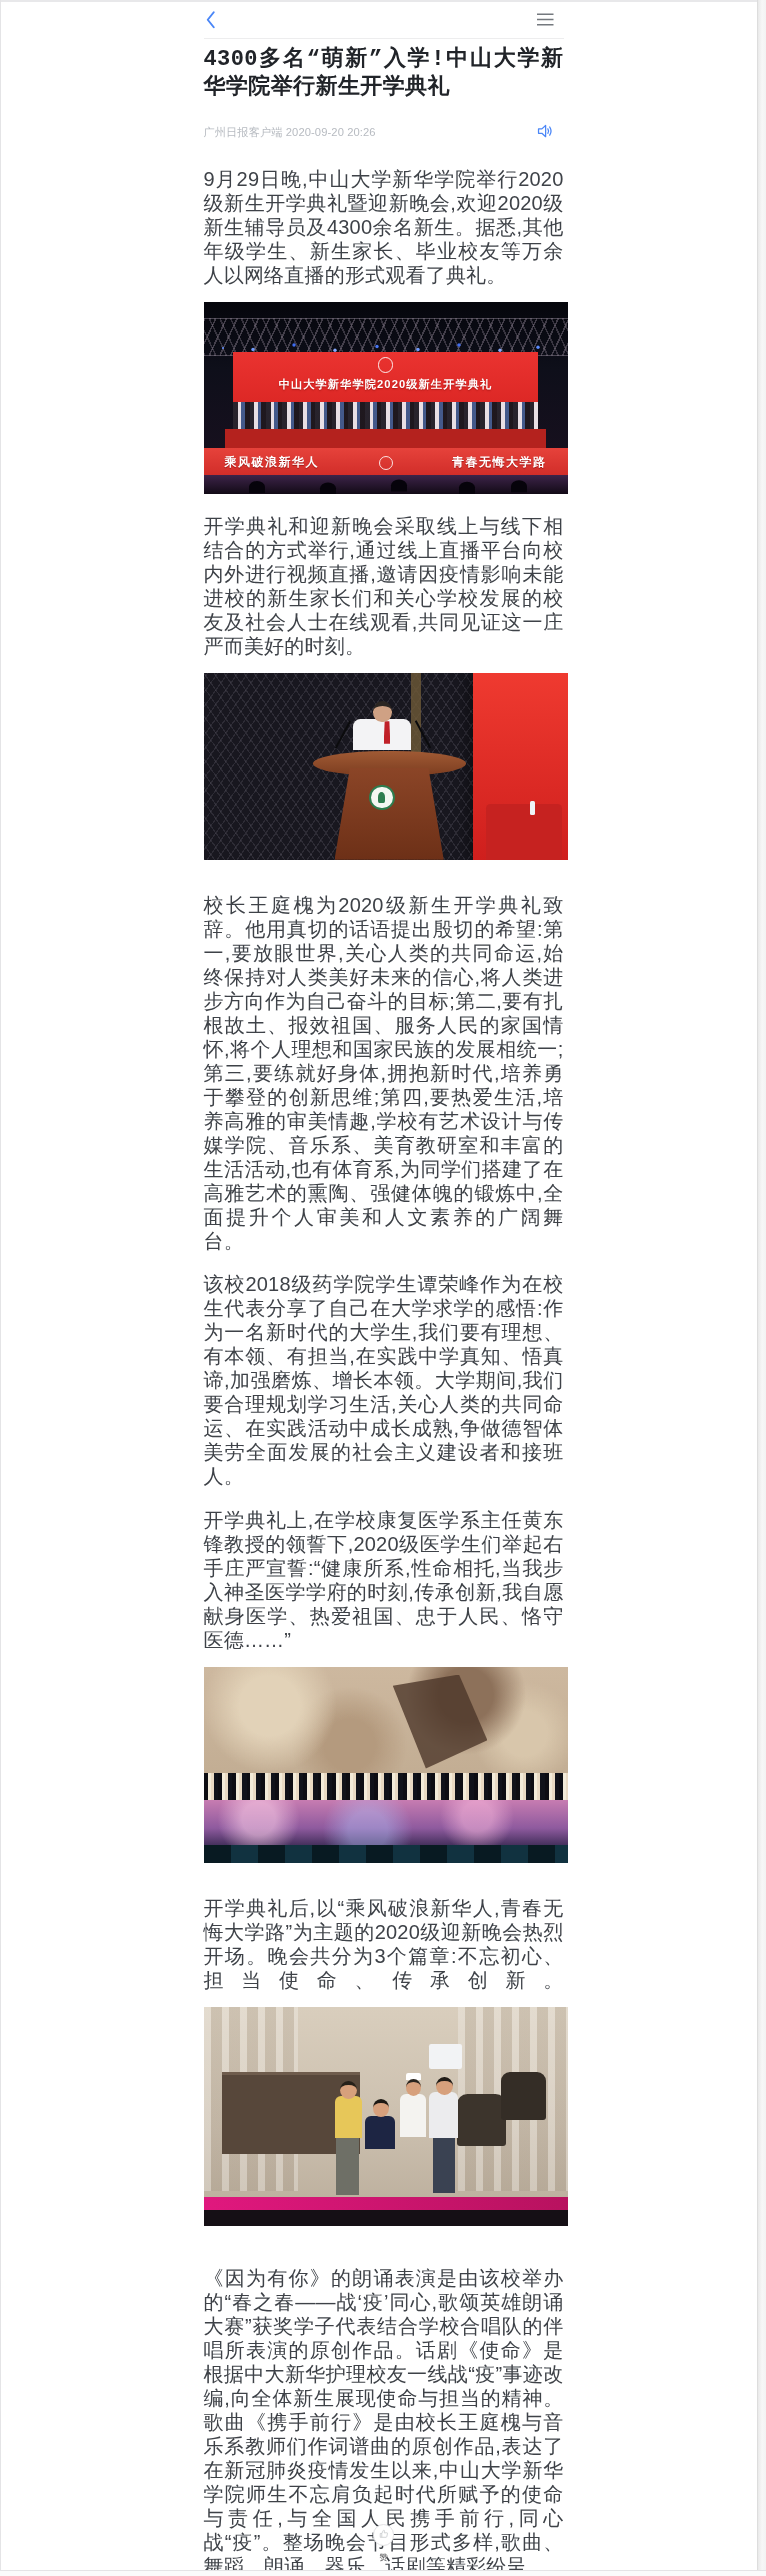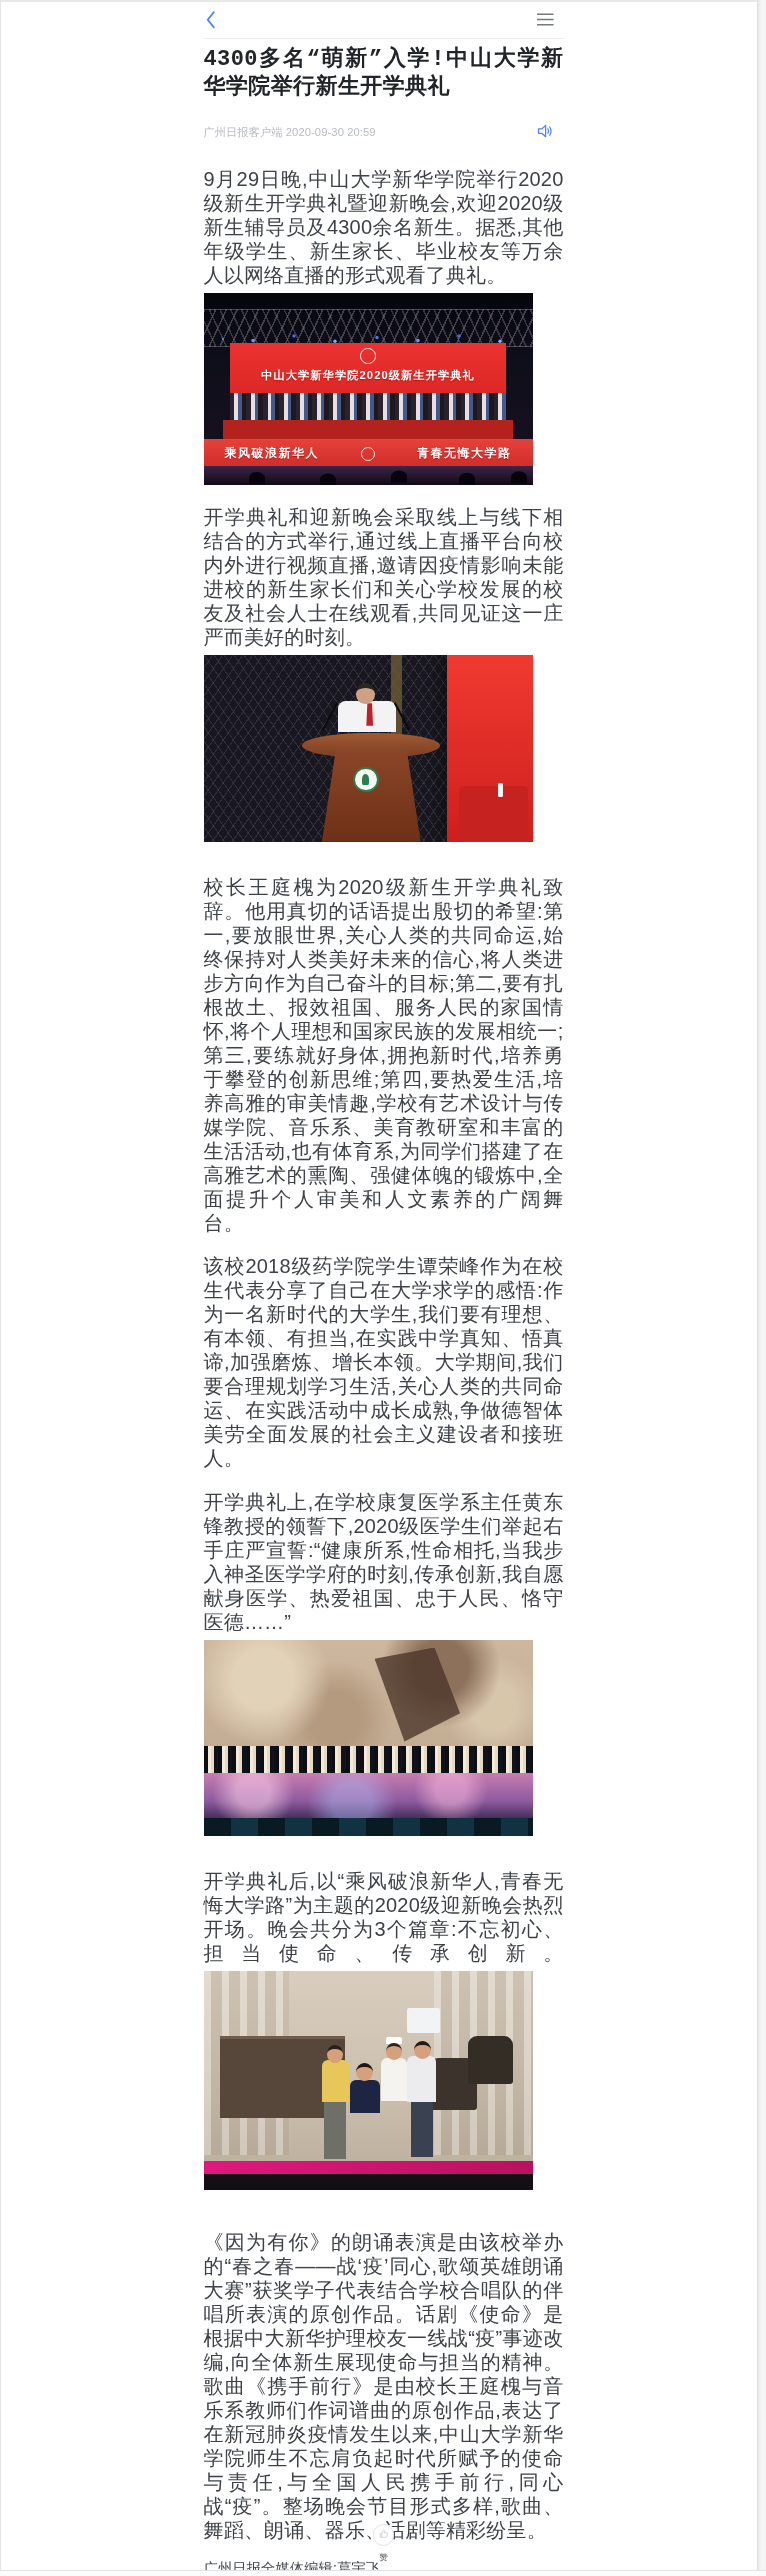--- a/index.html
+++ b/index.html
@@ -24,21 +24,21 @@
   
   .column p.body{margin:19.5px 0 0 0;font-size:20px;line-height:24px;color:#3e4248;
                  text-align:justify;letter-spacing:0.2px;}
   p.mt-xl{margin-top:40px !important;}
   p.mt-lg{margin-top:33px !important;}
   p.mt-first{margin-top:27px !important;}
   p.spread-last{text-align-last:justify;}
   p.credit{margin:19.5px 0 0 0;font-size:14.2px;line-height:24px;color:#3e4248;letter-spacing:0.2px;}
   p.credit2{margin-top:14px;}
   
-  .photo{position:relative;width:329px;overflow:hidden;margin:6px 0 0 0;background:#c4b5fd;}
+  .photo{position:relative;width:364px;overflow:hidden;margin:15px 0 0 0;background:#c4b5fd;}
   .photo *{position:absolute;}
   .ph1{height:192px;}
   .p1-sky{inset:0;background:linear-gradient(180deg,#05060c,#0e0f1a 35%,#1b1020);}
   .p1-truss{left:0;right:0;top:8%;height:19%;
     background:repeating-linear-gradient(115deg,rgba(125,115,130,.5) 0 1.5px,transparent 1.5px 9.7px),
                repeating-linear-gradient(65deg,rgba(125,115,130,.4) 0 1.5px,transparent 1.5px 9.7px);
     border-top:1.5px solid rgba(140,130,145,.5);border-bottom:1.5px solid rgba(140,130,145,.5);}
   .p1-lights{left:18px;top:45px;width:2.2px;height:2.2px;border-radius:50%;background:#5b8bff;
     box-shadow:30px 1.5px 0 0.7px #6f9bff,71px -3px 0 0.7px #3f6cf0,112px 2.2px 0 0.7px #86aaff,
                154px -1.5px 0 0.7px #4a78f5,195px 1.5px 0 0.7px #6f9bff,236px -3px 0 0.7px #3f6cf0,
@@ -162,21 +162,21 @@
           </svg>
         </span>
       </button>
     </div>
 
     <h1 class="title">4300多名“萌新”入学!中山大学新华学院举行新生开学典礼</h1>
 
     <div class="byline">
       <span class="byline-text">
         <span>广州日报客户端</span>
-        <span>2020-09-30 20:59</span>
+        <span>2020-09-20 20:26</span>
       </span>
       <button class="icon-btn speaker-btn">
         <span>
           <svg width="16.5" height="14.2" viewBox="0 0 22 19">
             <path d="M2 6.5 L6.5 6.5 L11.5 2 L11.5 17 L6.5 12.5 L2 12.5 Z" fill="none" stroke="#4a86f7" stroke-width="1.7" stroke-linejoin="round"></path>
             <path d="M14.5 6.5 Q16.5 9.5 14.5 12.5" fill="none" stroke="#4a86f7" stroke-width="1.7" stroke-linecap="round"></path>
             <path d="M17 4 Q20.5 9.5 17 15" fill="none" stroke="#4a86f7" stroke-width="1.7" stroke-linecap="round"></path>
           </svg>
         </span>
       </button>

